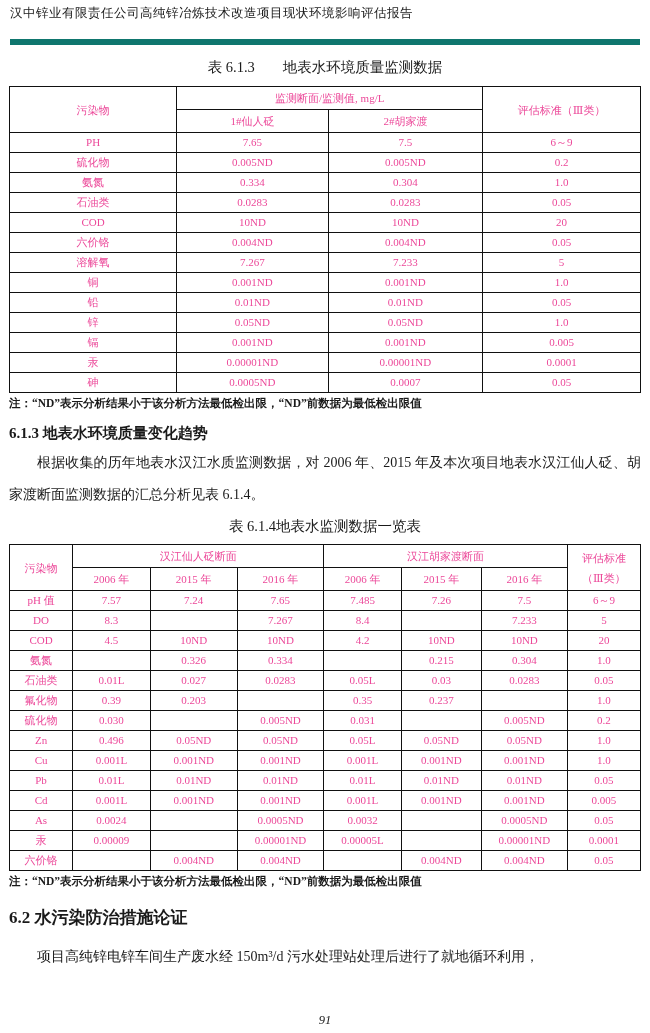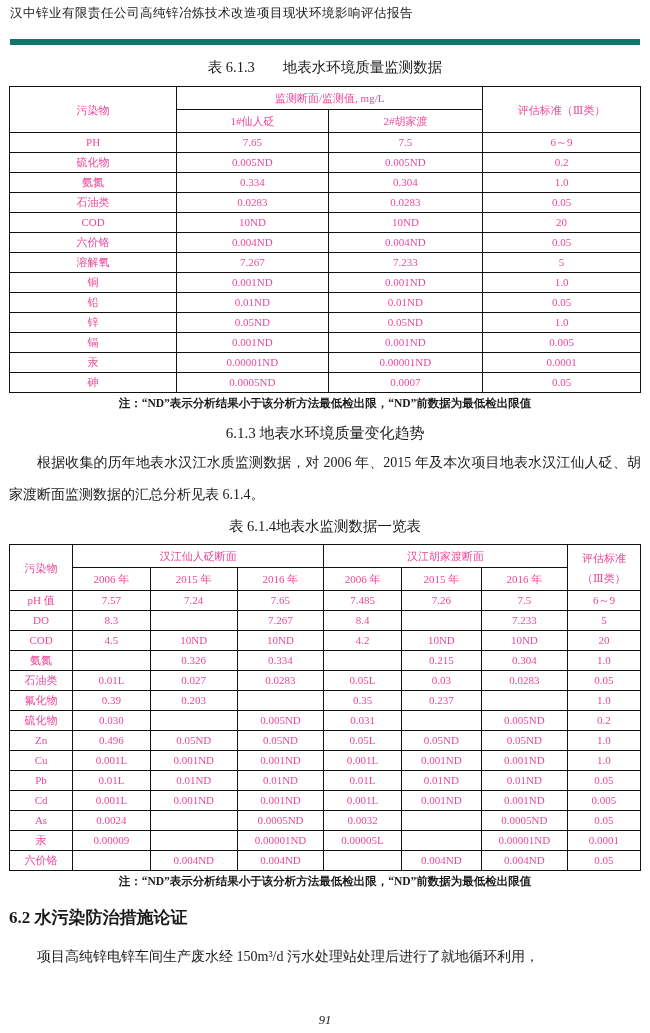--- a/index.html
+++ b/index.html
@@ -17,22 +17,22 @@
   .caption1{margin:13px 0 9px;font-family:Liberation Serif, serif;}
   .caption2{margin:6px 0 8px;}
   .caption .cap-label1{margin-right:28px;}
   .caption .cap-label2{}
   table{width:100%;border-collapse:collapse;table-layout:fixed;font-size:11px;color:#ec4899;}
   th,td{border:1px solid #111;text-align:center;vertical-align:middle;
         font-weight:normal;padding:0;overflow:hidden;}
   thead th{height:22px;line-height:22px;}
   tbody td{height:19px;line-height:19px;white-space:nowrap;}
   .std-two-line{line-height:20px;}
-  .note{font-weight:bold;font-size:11.5px;margin:3px 0 0;text-align:center;}
-  .h-sub{font-size:15px;font-weight:normal;margin:13px 0 0;text-align:center;}
+  .note{font-weight:bold;font-size:11.5px;margin:3px 0 0;text-align:left;}
+  .h-sub{font-size:15px;font-weight:bold;margin:13px 0 0;}
   .h-main{font-size:17px;font-weight:bold;margin:17px 0 12px;}
   .para{font-size:14px;line-height:2.3;text-indent:2em;text-align:justify;margin:4px 0 0;}
   .para-last{margin-top:3px;}
   .page-number{position:absolute;bottom:5px;left:0;right:0;text-align:center;font-size:12.5px;font-style:italic;}
 </style>
 </head>
 <body>
 
 <div class="page">
 

